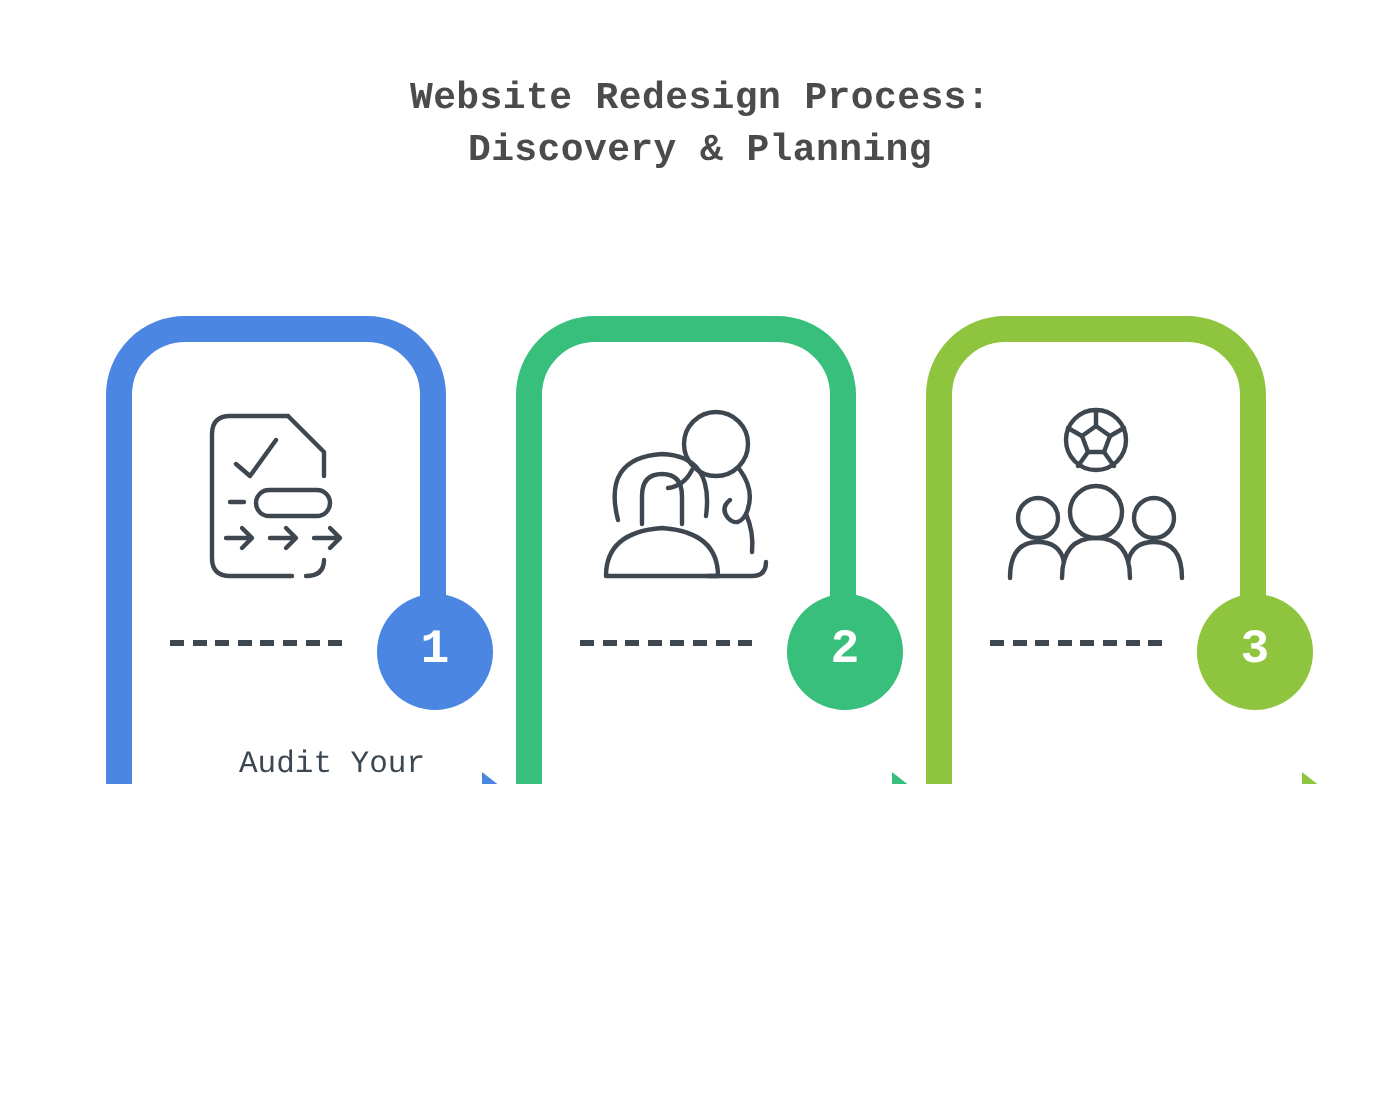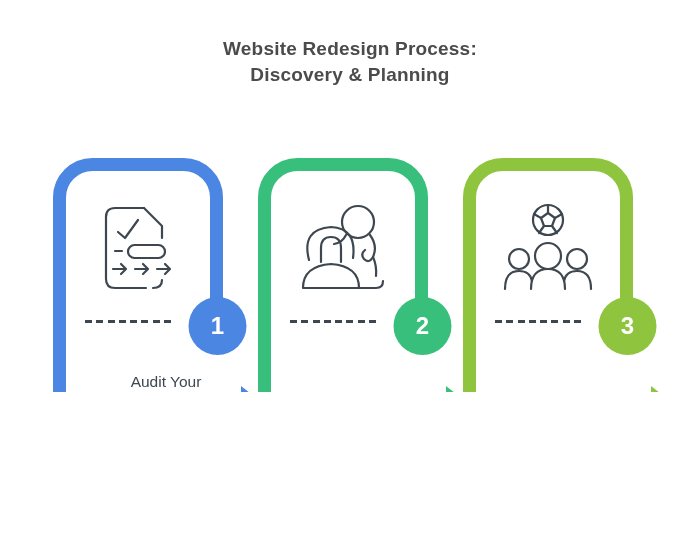--- a/index.html
+++ b/index.html
@@ -1,18 +1,18 @@
 <!DOCTYPE html>
 <html><head>
 <meta charset="utf-8">
 <style>
   html,body{margin:0;padding:0;background:#ffffff;}
   .canvas{
     position:relative;width:700px;height:392px;background:#ffffff;overflow:hidden;
-    font-family:Liberation Sans, sans-serif;
+    font-family:Liberation Mono, monospace;
   }
   .title{
     position:absolute;top:36px;left:0;width:700px;
     text-align:center;font-size:19px;font-weight:bold;line-height:26px;
     color:#4B4B4B;white-space:pre-line;letter-spacing:0.2px;
   }
   .card{position:absolute;top:158px;width:220px;height:340px;}
   .card1{left:53px;}
   .card2{left:258px;}
   .card3{left:463px;}

